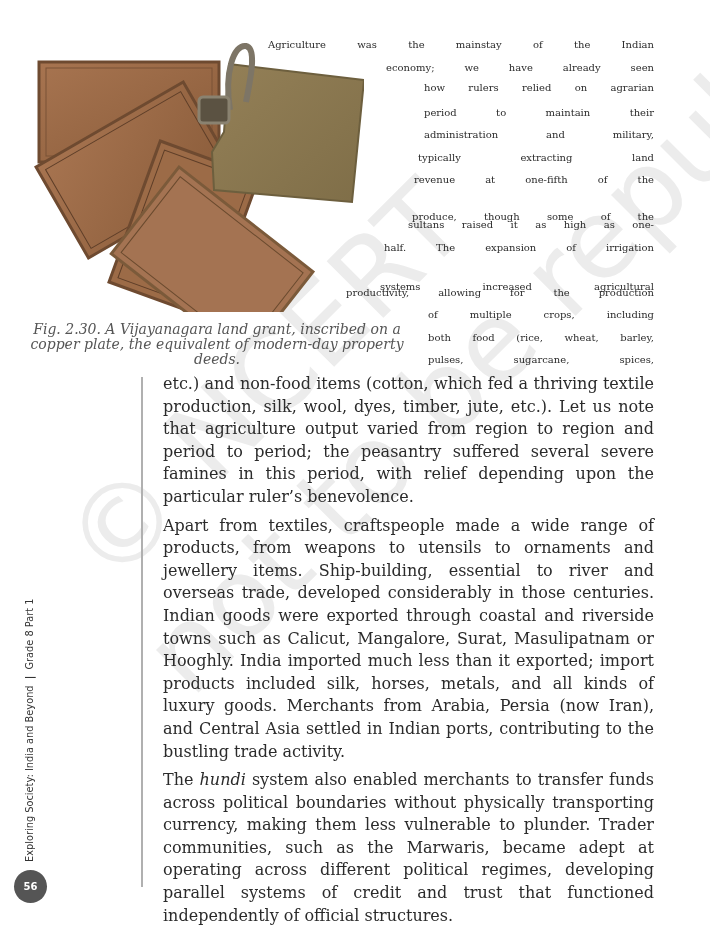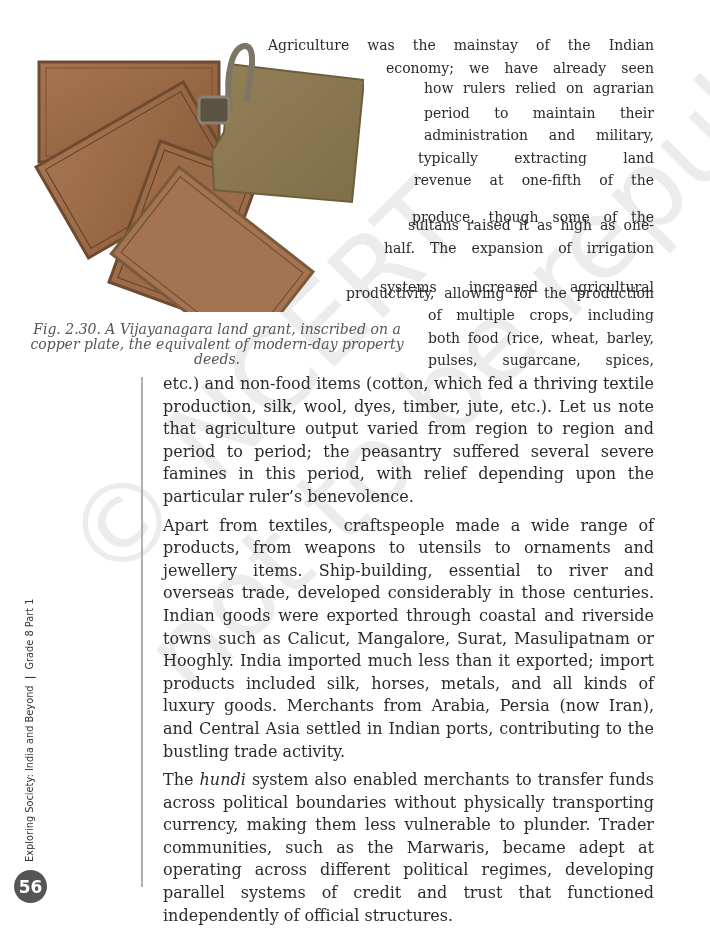--- a/index.html
+++ b/index.html
@@ -67,21 +67,21 @@
       font-size: 14px;
       line-height: 15px;
       color: #555555;
       z-index: 2;
     }
 
     
     .wrap-line {
       position: absolute;
       right: 56px;
-      font-size: 14px;
+      font-size: 10px;
       line-height: 22.6px;
       text-align: justify;
       text-align-last: justify;
       white-space: nowrap;
       z-index: 2;
     }
 
     
     .side-rule {
       position: absolute;
@@ -130,21 +130,21 @@
       position: absolute;
       left: 14px;
       top: 870px;
       width: 33px;
       height: 33px;
       border-radius: 50%;
       background: #555555;
       color: #ffffff;
       font-family: "DejaVu Sans", "Liberation Sans", sans-serif;
       font-weight: bold;
-      font-size: 17px;
+      font-size: 10px;
       display: flex;
       align-items: center;
       justify-content: center;
       z-index: 2;
     }
   </style>
 </head>
 <body>
 
 <div class="watermark">

